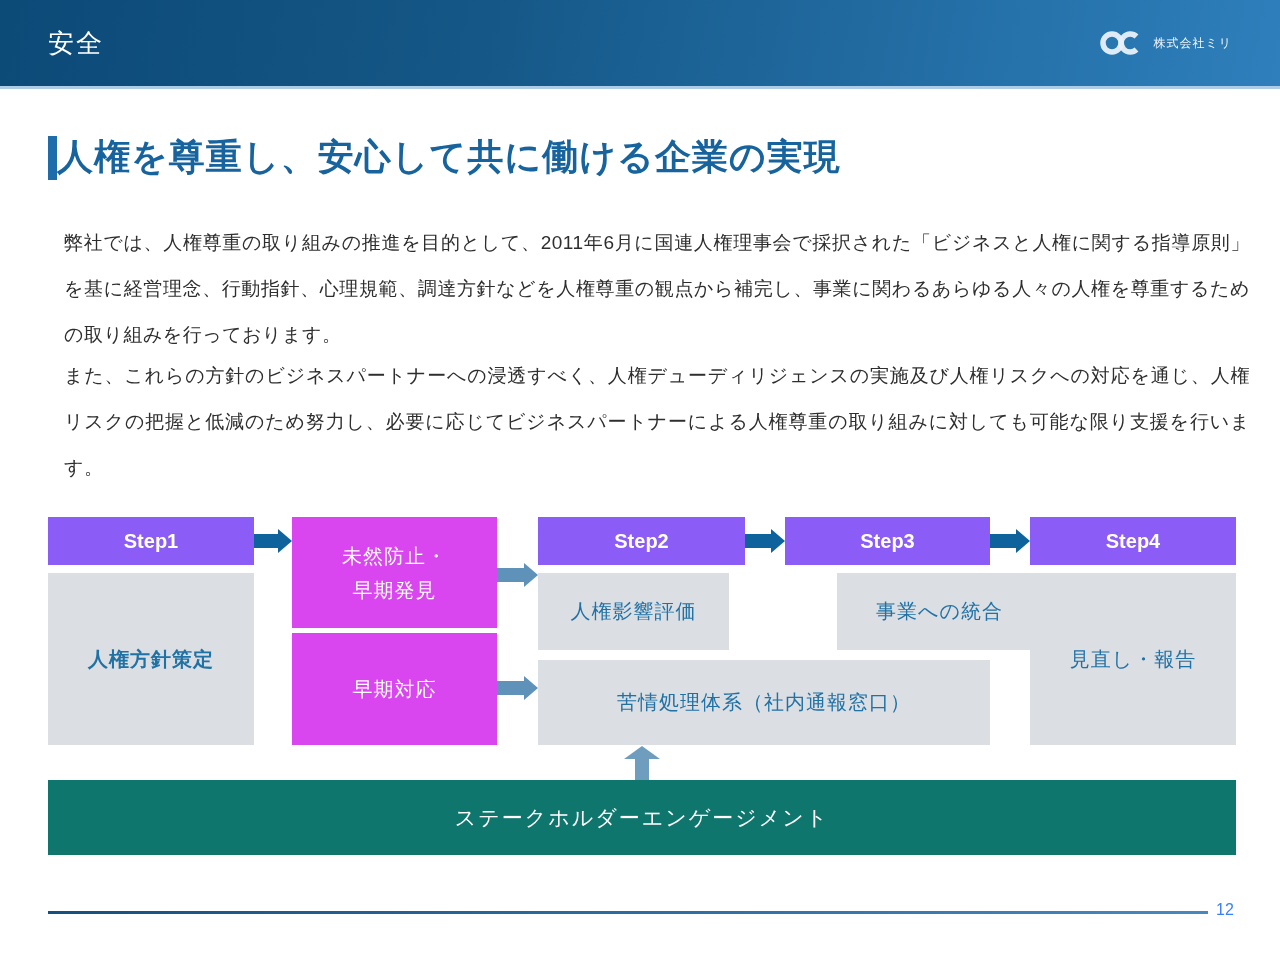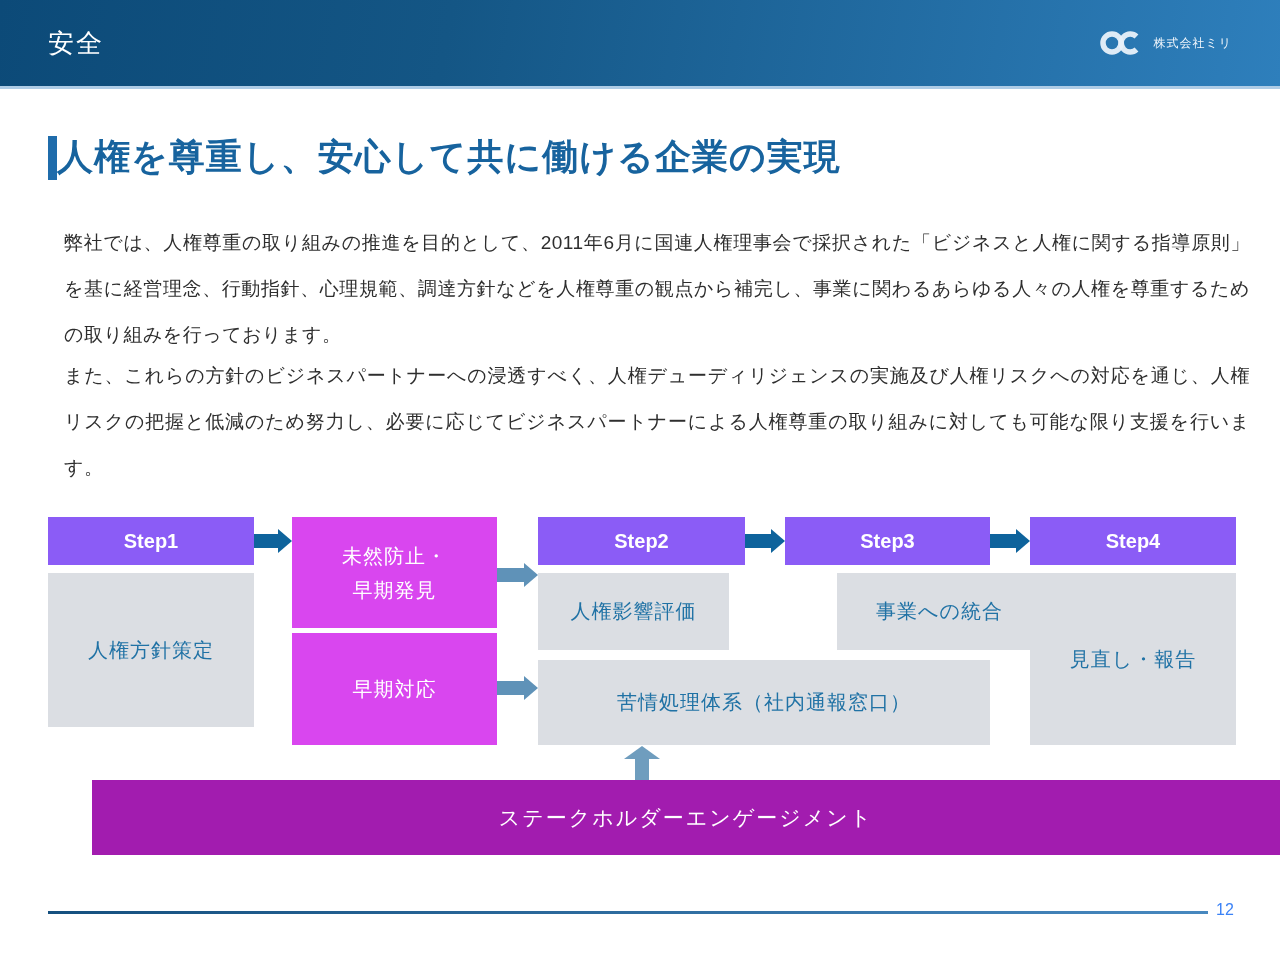--- a/index.html
+++ b/index.html
@@ -42,22 +42,22 @@
     display:flex;align-items:center;justify-content:center;text-align:center;
     letter-spacing:1px;
   }
   .blueBox{
     position:absolute;background:#d946ef;color:#ffffff;font-size:20px;
     display:flex;align-items:center;justify-content:center;text-align:center;
     white-space:pre-line;line-height:34px;letter-spacing:1px;
   }
   .band{
     position:absolute;left:48px;top:780px;width:1188px;height:75px;
-    background:#a21caf;color:#ffffff;font-size:21px;letter-spacing:2px;
-    display:flex;align-items:center;justify-content:center;margin-left:44px;
+    background:#0f766e;color:#ffffff;font-size:21px;letter-spacing:2px;
+    display:flex;align-items:center;justify-content:center;
   }
   
   .arrowR{position:absolute;height:24px;}
   .arrowR .stem{position:absolute;top:5px;left:0;height:14px;background:var(--c);}
   .arrowR .head{
     position:absolute;top:0;width:0;height:0;
     border-top:12px solid transparent;border-bottom:12px solid transparent;
     border-left:14px solid var(--c);
   }
   .dark{--c:#0e639c;}
@@ -97,21 +97,21 @@
     <span class="titleBar"></span>
     <h1 class="title">人権を尊重し、安心して共に働ける企業の実現</h1>
   </div>
 
   <p class="para para1">弊社では、人権尊重の取り組みの推進を目的として、2011年6月に国連人権理事会で採択された「ビジネスと人権に関する指導原則」を基に経営理念、行動指針、心理規範、調達方針などを人権尊重の観点から補完し、事業に関わるあらゆる人々の人権を尊重するための取り組みを行っております。</p>
   <p class="para para2">また、これらの方針のビジネスパートナーへの浸透すべく、人権デューディリジェンスの実施及び人権リスクへの対応を通じ、人権リスクの把握と低減のため努力し、必要に応じてビジネスパートナーによる人権尊重の取り組みに対しても可能な限り支援を行います。</p>
 
   <div>
 
     <div class="stepHeader" style="left:48px;top:517px;width:206px;">Step1</div>
-    <div class="grayBox" style="left:48px;top:573px;width:206px;height:154px;">人権方針策定</div>
+    <div class="grayBox" style="left:48px;top:573px;width:206px;height:172px;font-weight:bold;">人権方針策定</div>
 
     <div class="arrowR dark" style="left:254px;top:529px;width:38px;">
       <span class="stem" style="width:24px;"></span>
         <span class="head" style="left:24px;"></span>
     </div>
 
     <div class="blueBox" style="left:292px;top:517px;width:205px;height:111px;">未然防止・
 早期発見</div>
     <div class="blueBox" style="left:292px;top:633px;width:205px;height:112px;">早期対応</div>
 

